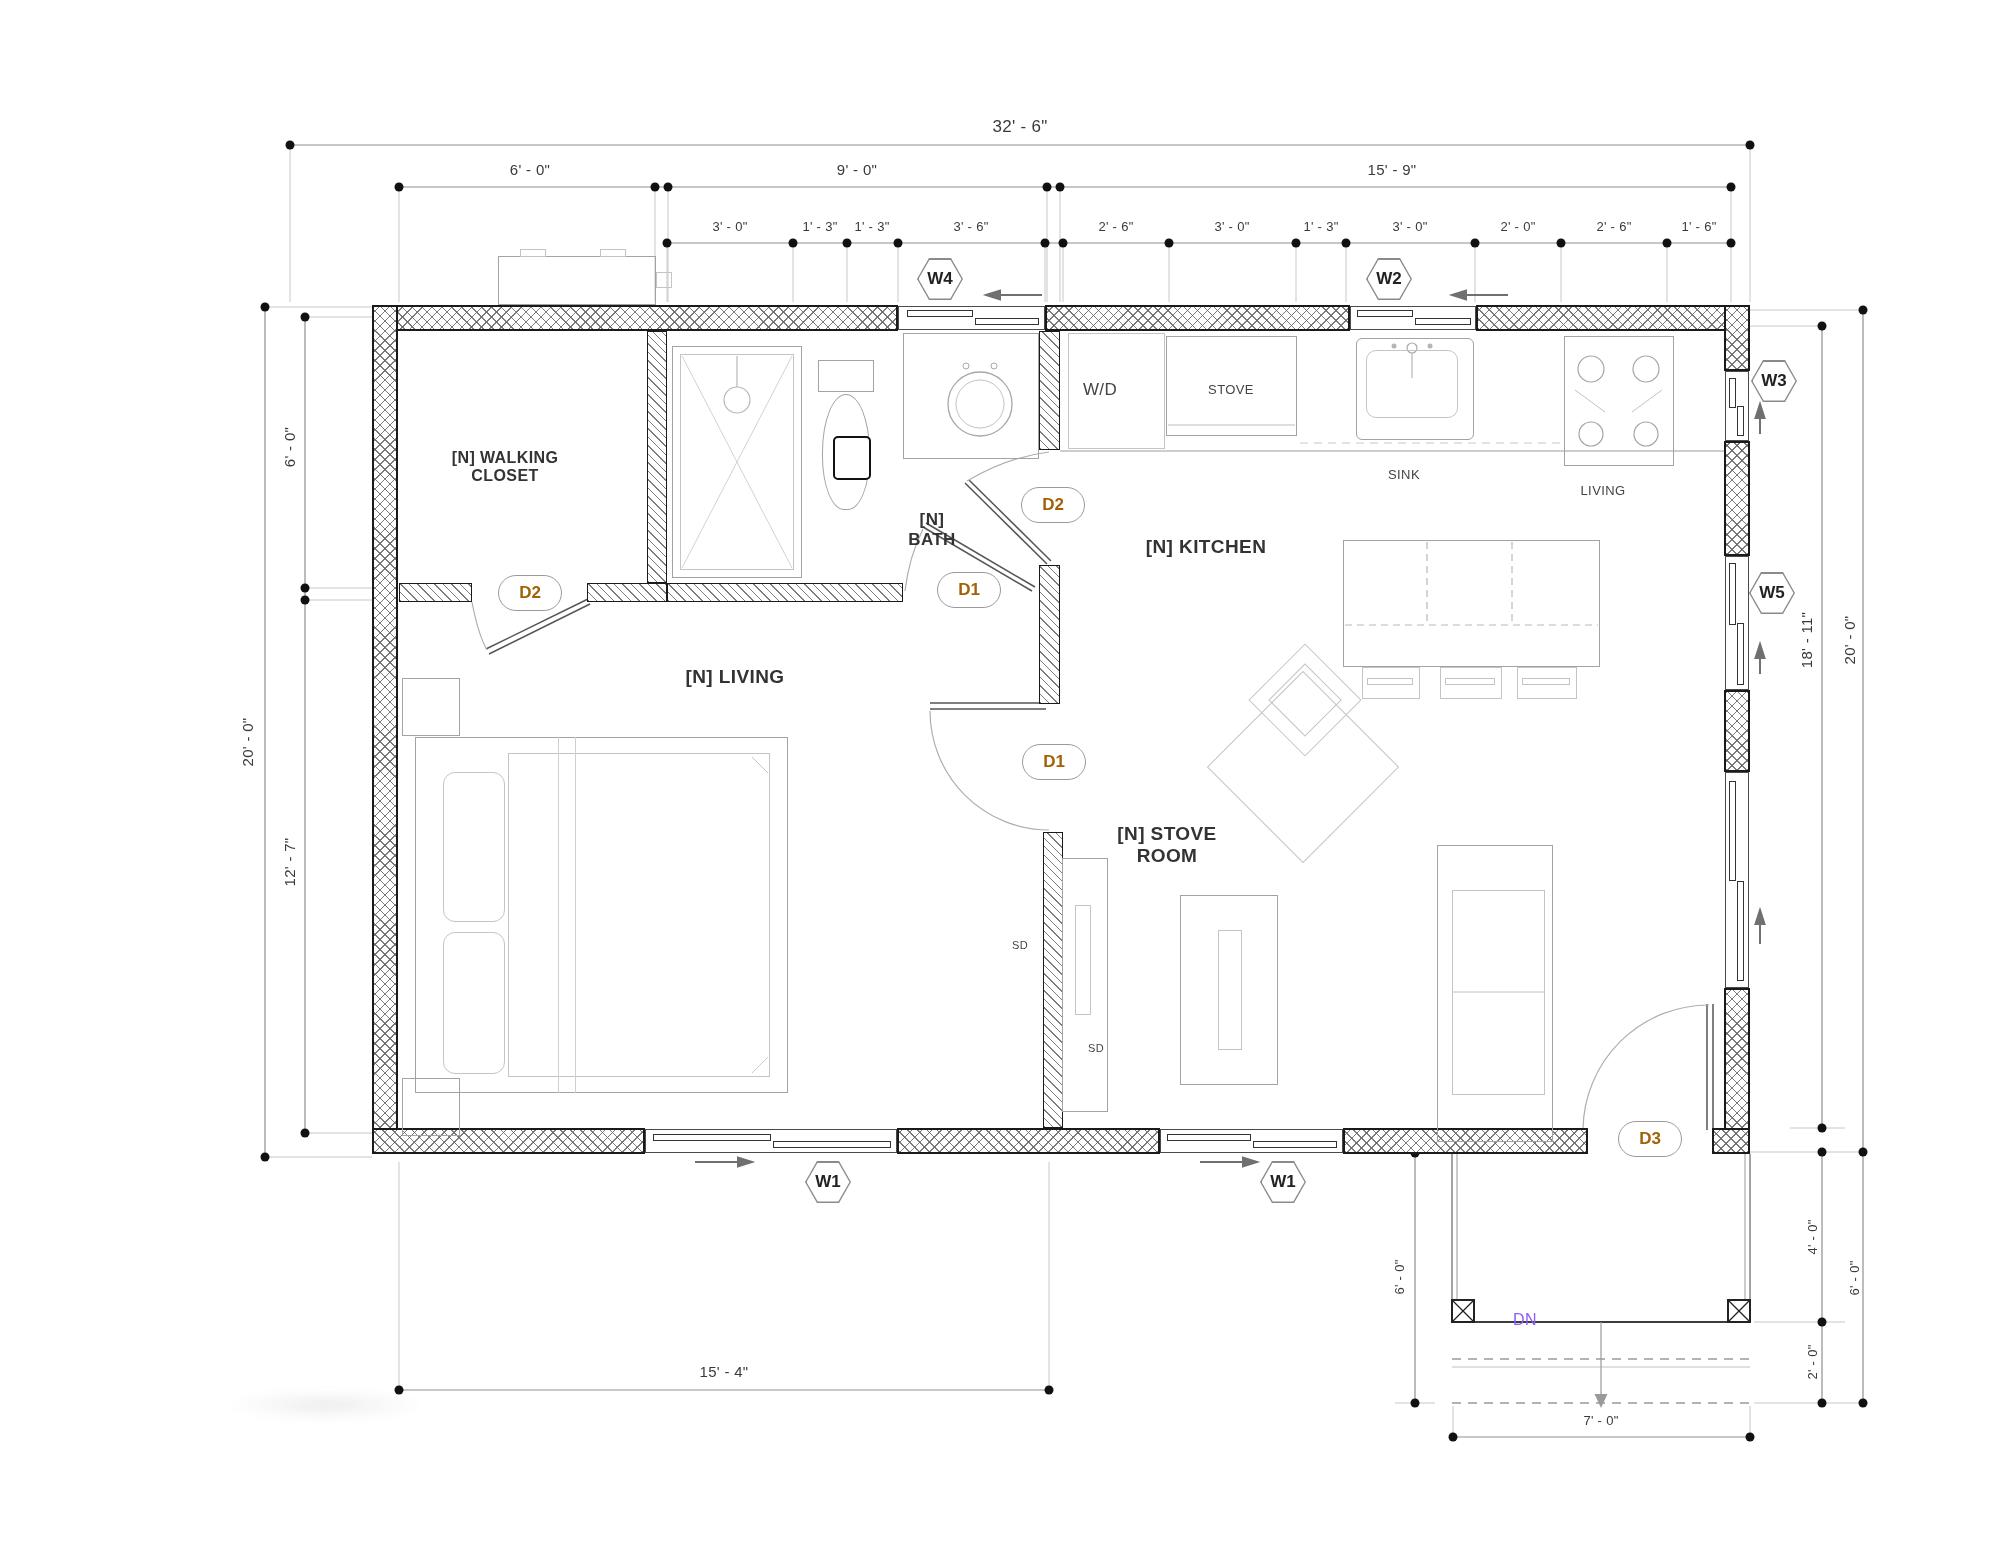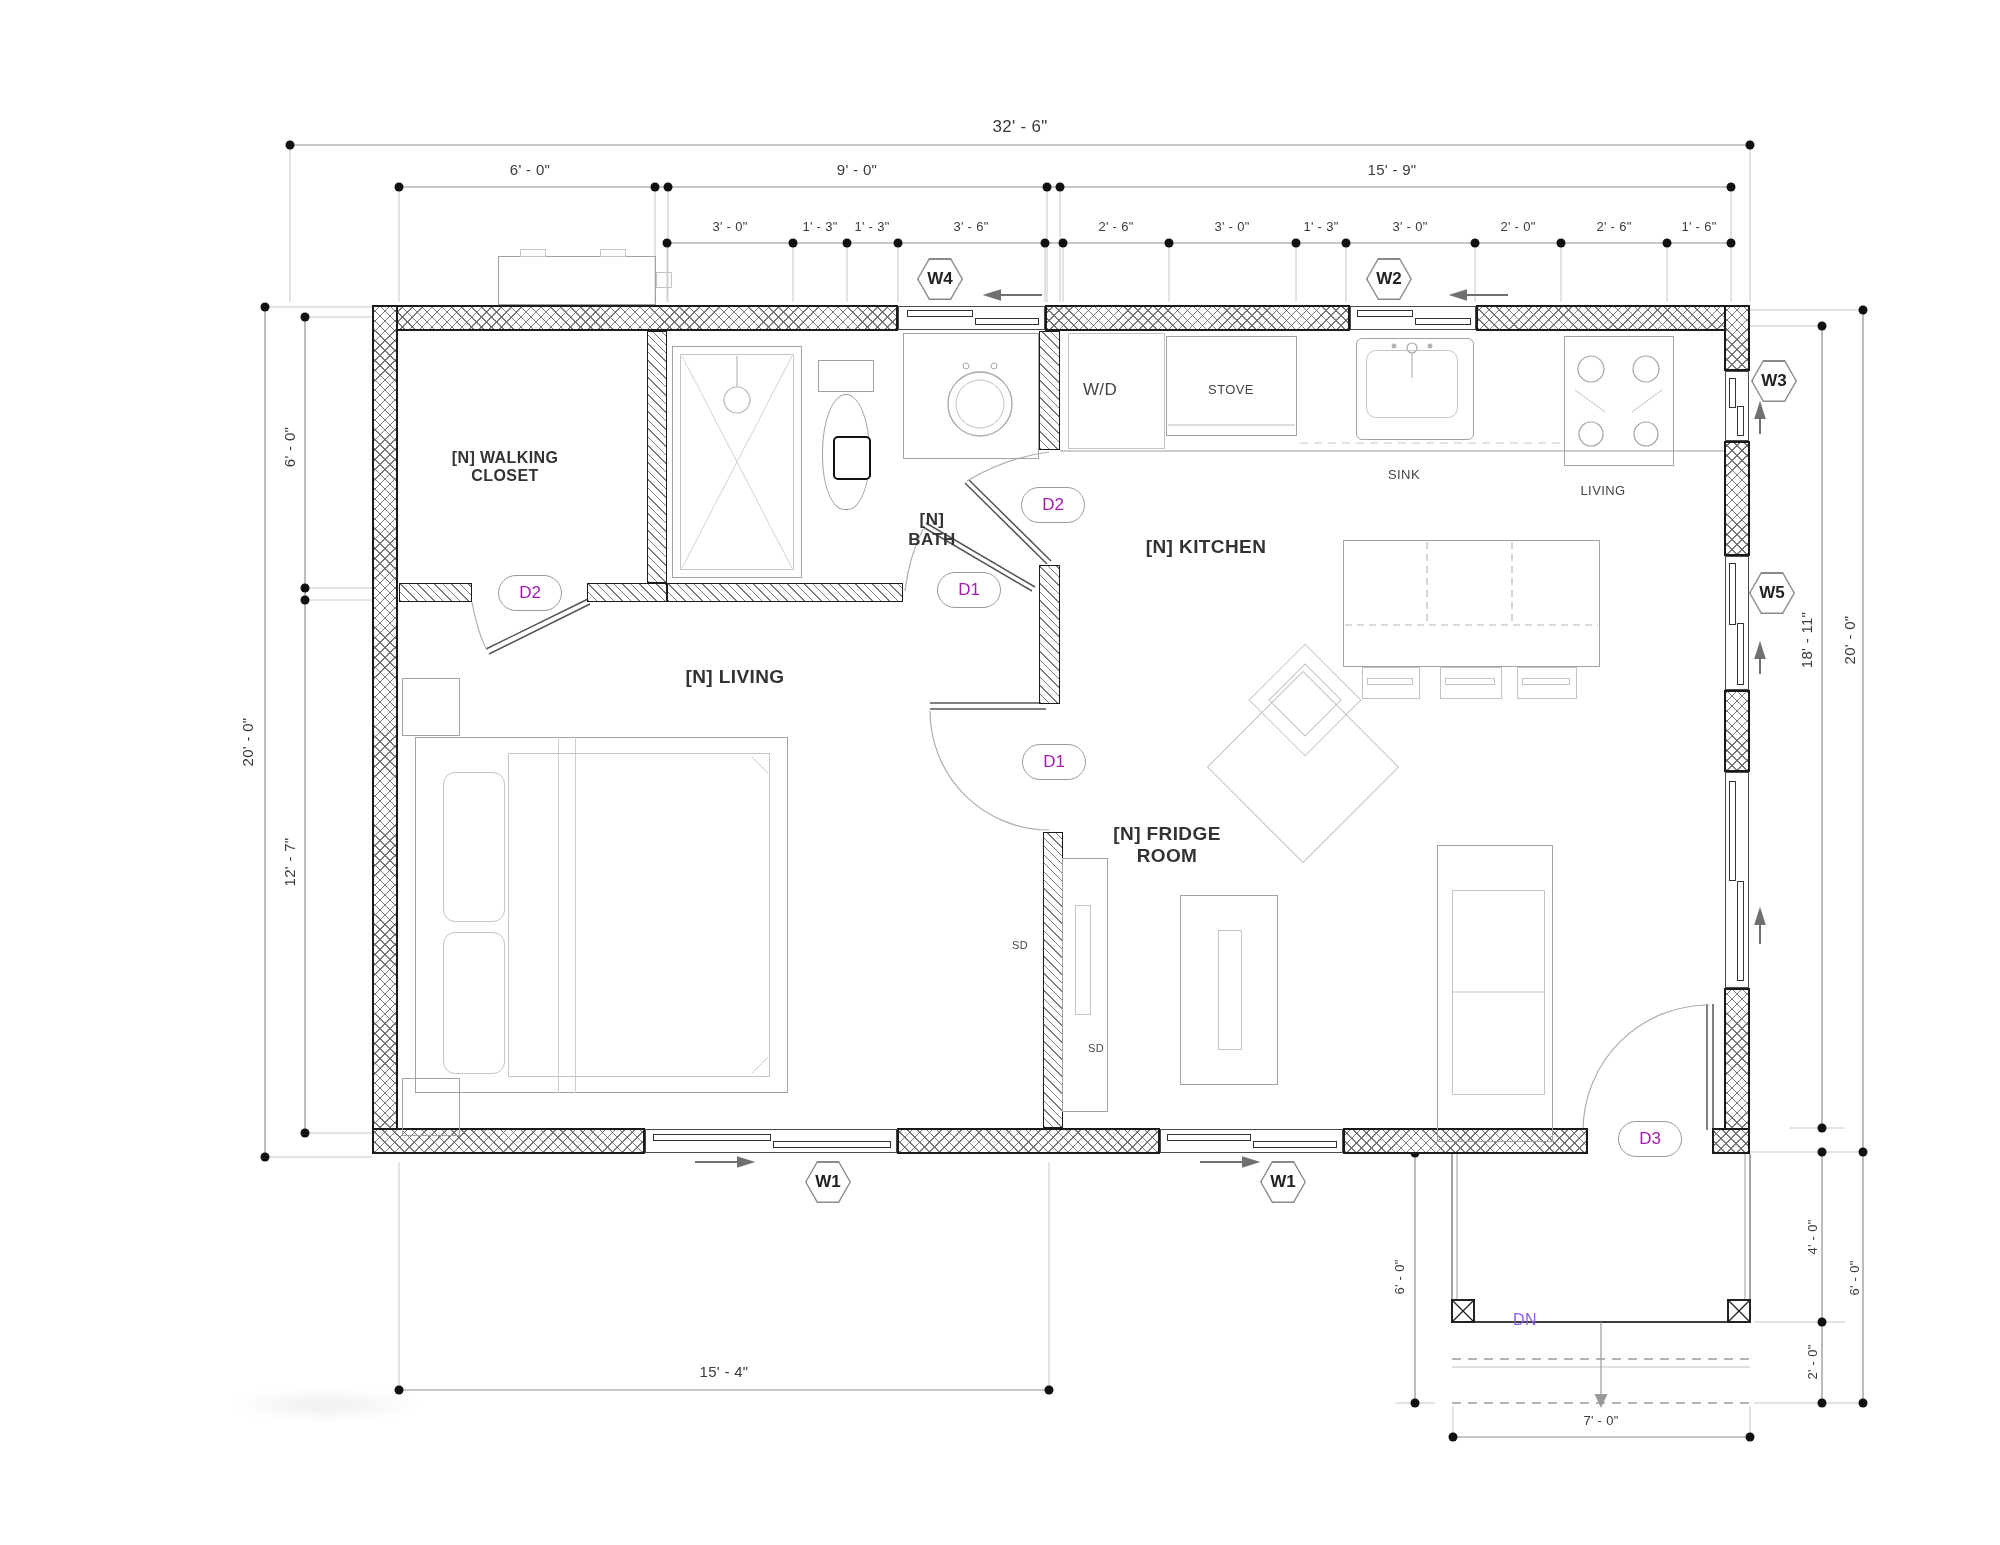--- a/index.html
+++ b/index.html
@@ -23,21 +23,21 @@
   .dim{font-size:15px;letter-spacing:.3px;}
   .dim3{font-size:13px;}
   .room{font-size:19px;font-weight:600;letter-spacing:.4px;color:#333;text-align:center;line-height:1.15;}
   .appl{font-size:13px;letter-spacing:.4px;color:#444;}
   .hex{position:absolute;width:46px;height:42px;transform:translate(-50%,-50%);
        clip-path:polygon(26% 0,74% 0,100% 50%,74% 100%,26% 100%,0 50%);background:#8a8a8a;padding:1.5px;box-sizing:border-box;}
   .hexi{width:100%;height:100%;clip-path:polygon(26% 0,74% 0,100% 50%,74% 100%,26% 100%,0 50%);
         background:#fff;display:flex;align-items:center;justify-content:center;font-size:17px;font-weight:bold;color:#222;}
   .stad{position:absolute;transform:translate(-50%,-50%);min-width:64px;height:36px;border-radius:18px;
         border:1.5px solid #9a9a9a;background:#fff;display:flex;align-items:center;justify-content:center;
-        font-size:17px;font-weight:normal;color:#a21caf;padding:0 10px;box-sizing:border-box;}
+        font-size:17px;font-weight:bold;color:#a16207;padding:0 10px;box-sizing:border-box;}
   .smudge{position:absolute;background:radial-gradient(ellipse,rgba(120,120,120,.35),rgba(120,120,120,0) 70%);
           filter:blur(5px);opacity:.4;}
 </style>
 </head>
 <body>
 
 <div id="canvas">
 
   <svg id="linework" width="2000" height="1545" viewBox="0 0 2000 1545">
 
@@ -355,21 +355,21 @@
     <div>[N] WALKING</div>
       <div>CLOSET</div>
     </div>
   <div class="lab room" style="left:932px;top:530px;font-size:17px">
     <div>[N]</div>
       <div>BATH</div>
     </div>
   <div class="lab room" style="left:1206px;top:547px">[N] KITCHEN</div>
   <div class="lab room" style="left:735px;top:677px">[N] LIVING</div>
   <div class="lab room" style="left:1167px;top:845px">
-    <div>[N] FRIDGE</div>
+    <div>[N] STOVE</div>
       <div>ROOM</div>
     </div>
 
   <span class="lab appl" style="left:1100px;top:390px;font-size:17px">W/D</span>
   <span class="lab appl" style="left:1231px;top:389px">STOVE</span>
   <span class="lab appl" style="left:1404px;top:474px">SINK</span>
   <span class="lab appl" style="left:1603px;top:490px">LIVING</span>
   <span class="lab appl" style="left:1020px;top:945px;font-size:11px">SD</span>
   <span class="lab appl" style="left:1096px;top:1048px;font-size:11px">SD</span>
   <span class="lab appl" style="left:1525px;top:1320px;font-size:16px;color:#8b5cf6">DN</span>

